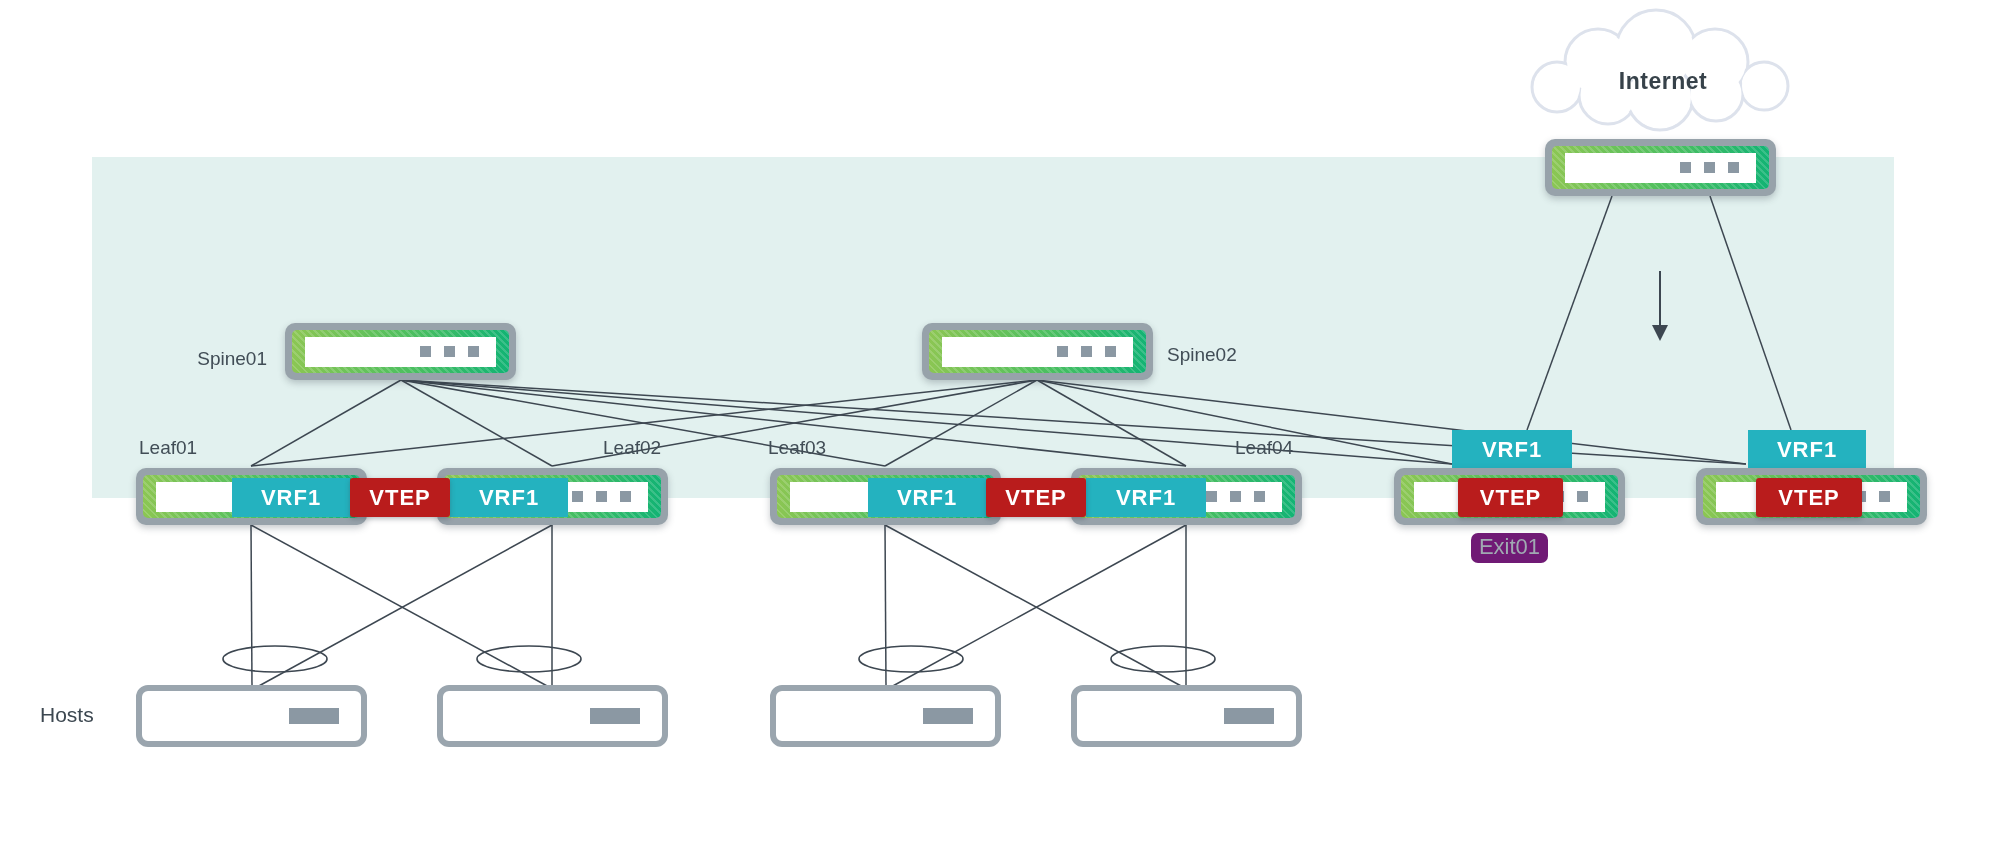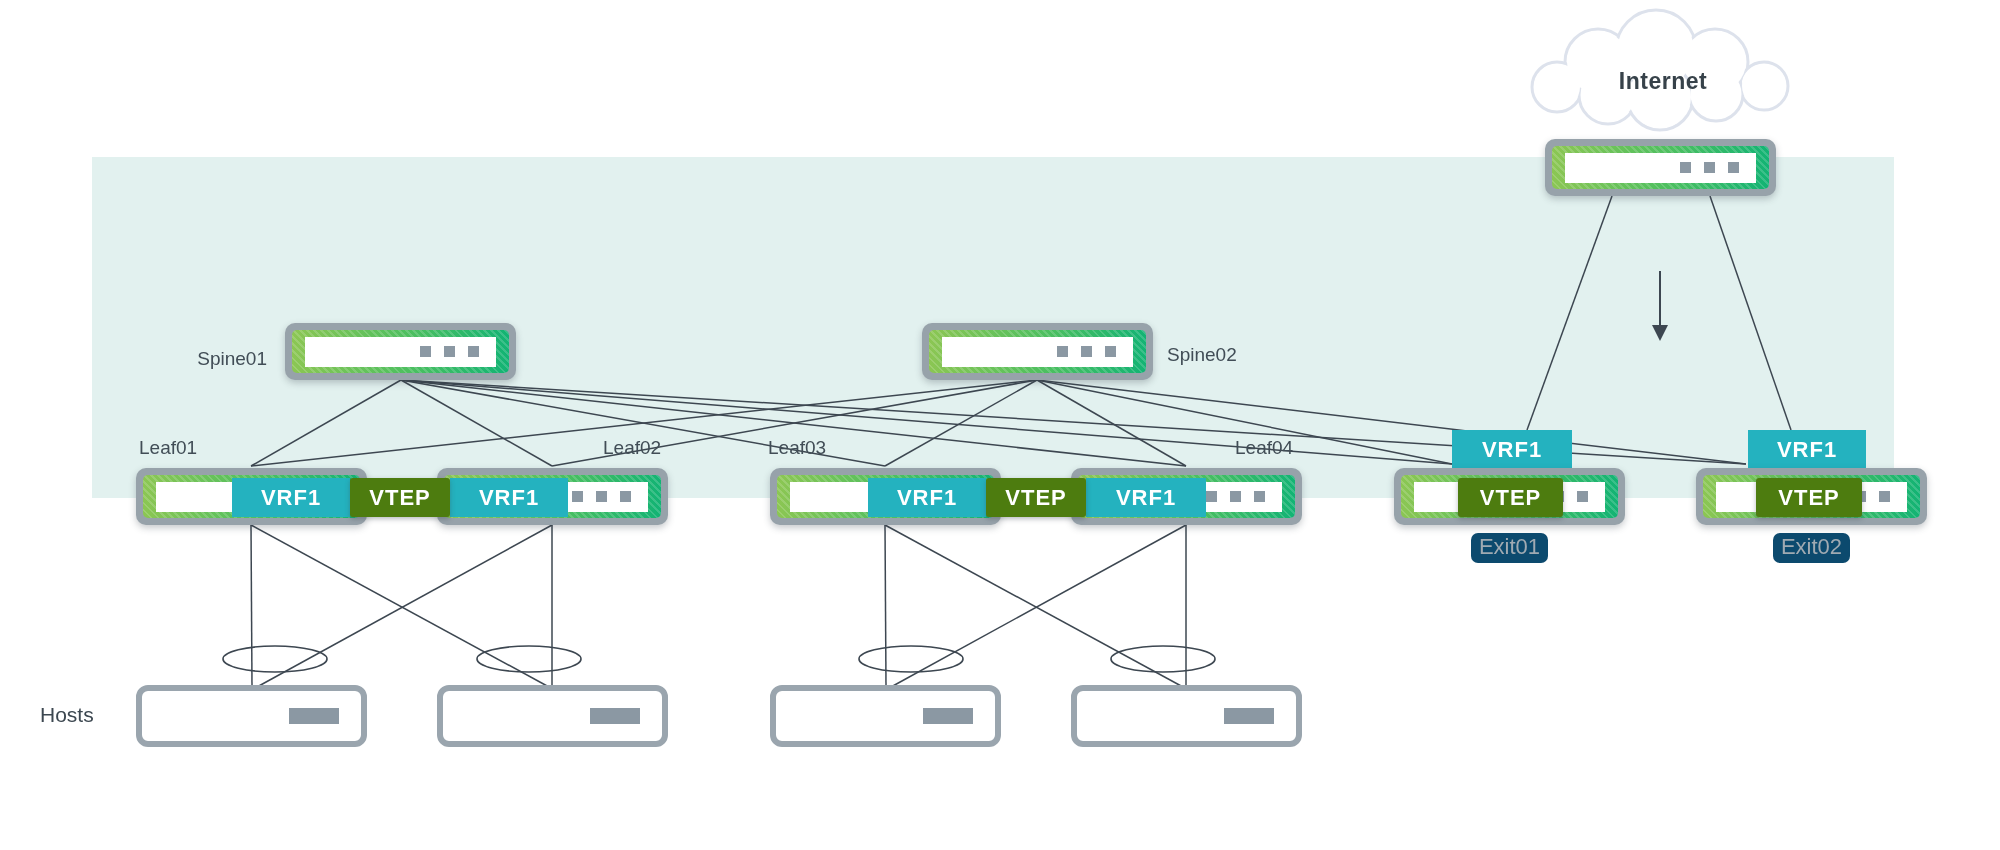--- a/index.html
+++ b/index.html
@@ -34,36 +34,36 @@
     background:#ffffff;display:flex;align-items:center;justify-content:flex-end;
     gap:13px;padding-right:17px;box-sizing:border-box;
   }
   .switch .dot{width:11px;height:11px;background:#8b98a3;flex:0 0 auto;}
   
   .badge{
     position:absolute;height:39px;display:flex;align-items:center;justify-content:center;
     color:#ffffff;font-size:22px;font-weight:bold;letter-spacing:1px;z-index:6;
   }
   .badge.vrf{background:#24b2bf;}
-  .badge.vtep{background:#4d7c0f;border-radius:3px;box-shadow:0 2px 5px rgba(55,66,74,.35);z-index:7;}
+  .badge.vtep{background:#b91c1c;border-radius:3px;box-shadow:0 2px 5px rgba(55,66,74,.35);z-index:7;}
   .badge.vrf.above{z-index:4;}
   
   .host{
     position:absolute;width:231px;height:62px;box-sizing:border-box;background:#ffffff;
     border:6px solid #9aa5ae;border-radius:12px;
   }
   .host .slot{
     position:absolute;right:22px;top:50%;transform:translateY(-50%);
     width:50px;height:16px;background:#8b98a3;
   }
   
   .nlabel{position:absolute;font-size:19px;color:#414d56;white-space:nowrap;z-index:8;}
   .nlabel.right{text-align:right;}
   .nlabel.muted{color:#a0aab2;font-size:22px;text-align:center;}
-  .nlabel.muted .pill{background:#0c4a6e;border-radius:7px;padding:1px 8px 3px;display:inline-block;}
+  .nlabel.muted .pill{background:#701a75;border-radius:7px;padding:1px 8px 3px;display:inline-block;}
   .cloudlabel{
     position:absolute;left:1563px;top:68px;width:200px;text-align:center;z-index:8;
     font-size:23px;font-weight:bold;color:#37424a;letter-spacing:.5px;
   }
   .hostslabel{position:absolute;left:40px;top:703px;font-size:21px;color:#3c4750;z-index:8;}
   .switch,.host{z-index:5;}
 </style>
 </head>
 <body>
 
@@ -258,19 +258,16 @@
   <div class="nlabel" style="left:1167px;top:344px;text-align:center;">Spine02</div>
 
   <div class="nlabel" style="left:139px;top:437px;">Leaf01</div>
   <div class="nlabel" style="left:603px;top:437px;">Leaf02</div>
   <div class="nlabel" style="left:768px;top:437px;">Leaf03</div>
   <div class="nlabel" style="left:1235px;top:437px;">Leaf04</div>
 
   <div class="nlabel muted" style="left:1394px;top:533px;width:231px;">
     <span class="pill">Exit01</span>
   </div>
-  <div class="nlabel muted" style="left:1696px;top:533px;width:231px;">
-    <span class="pill">Exit02</span>
-  </div>
 
   <div class="hostslabel">Hosts</div>
 
 </div>
 
 </body></html>

